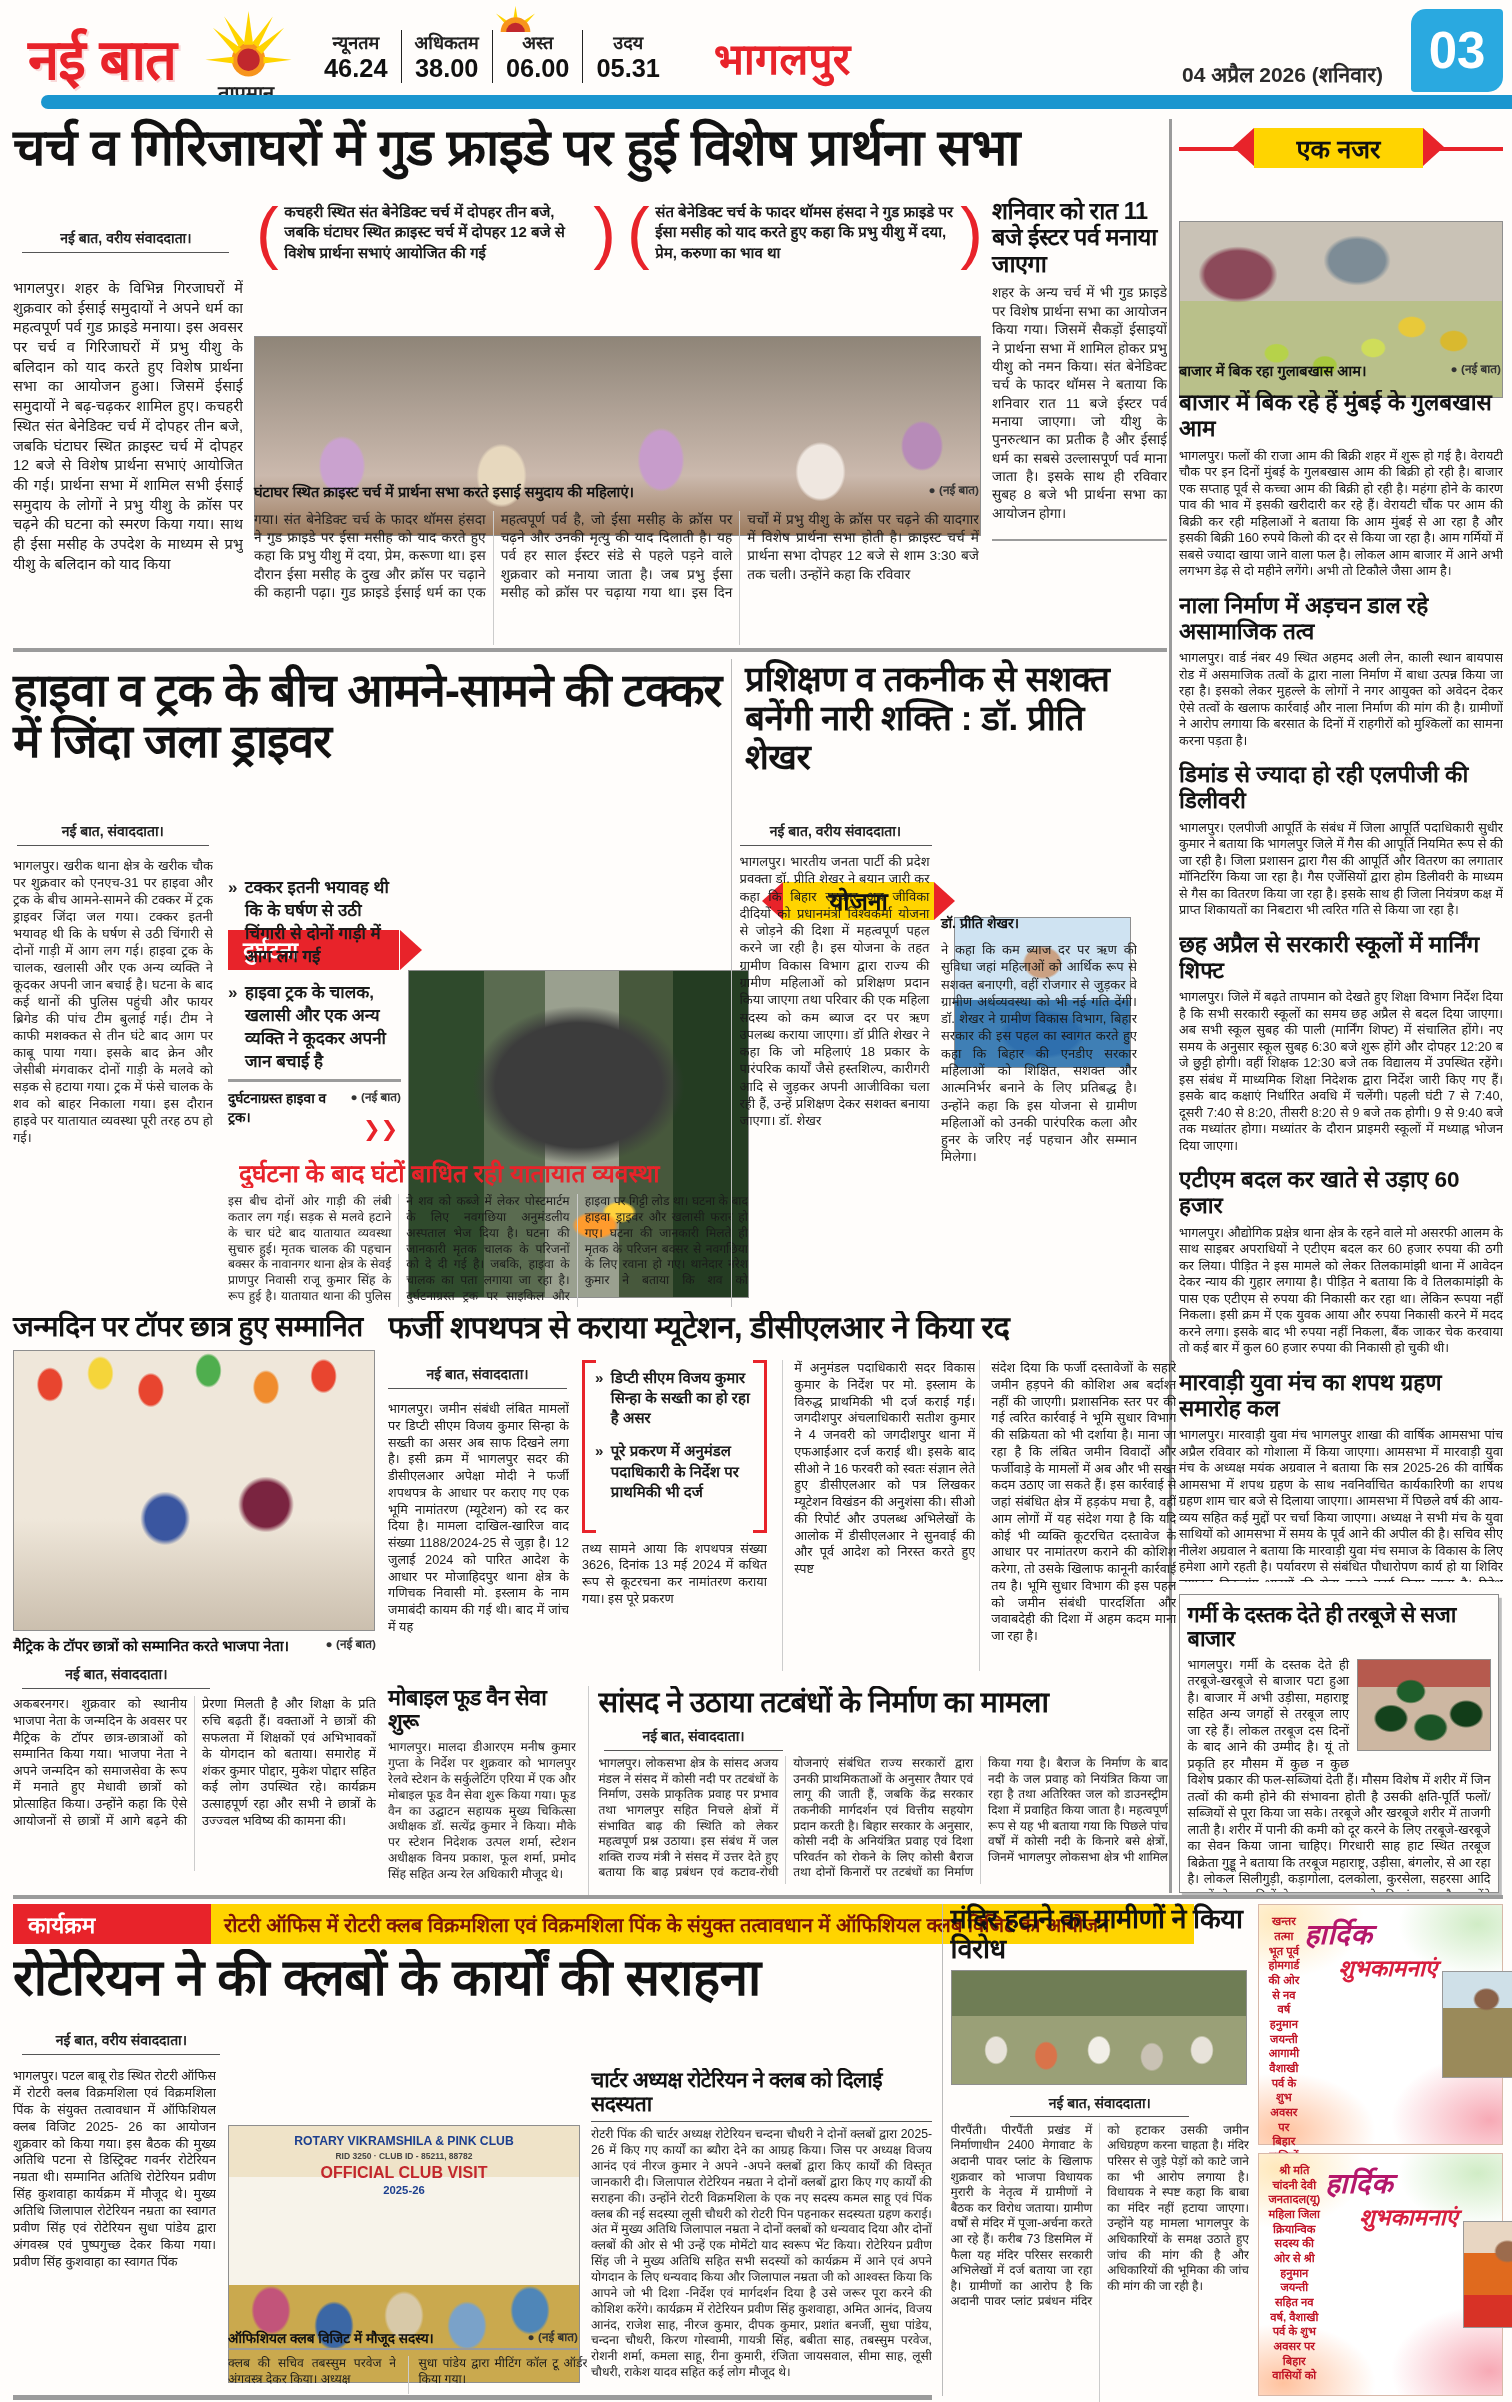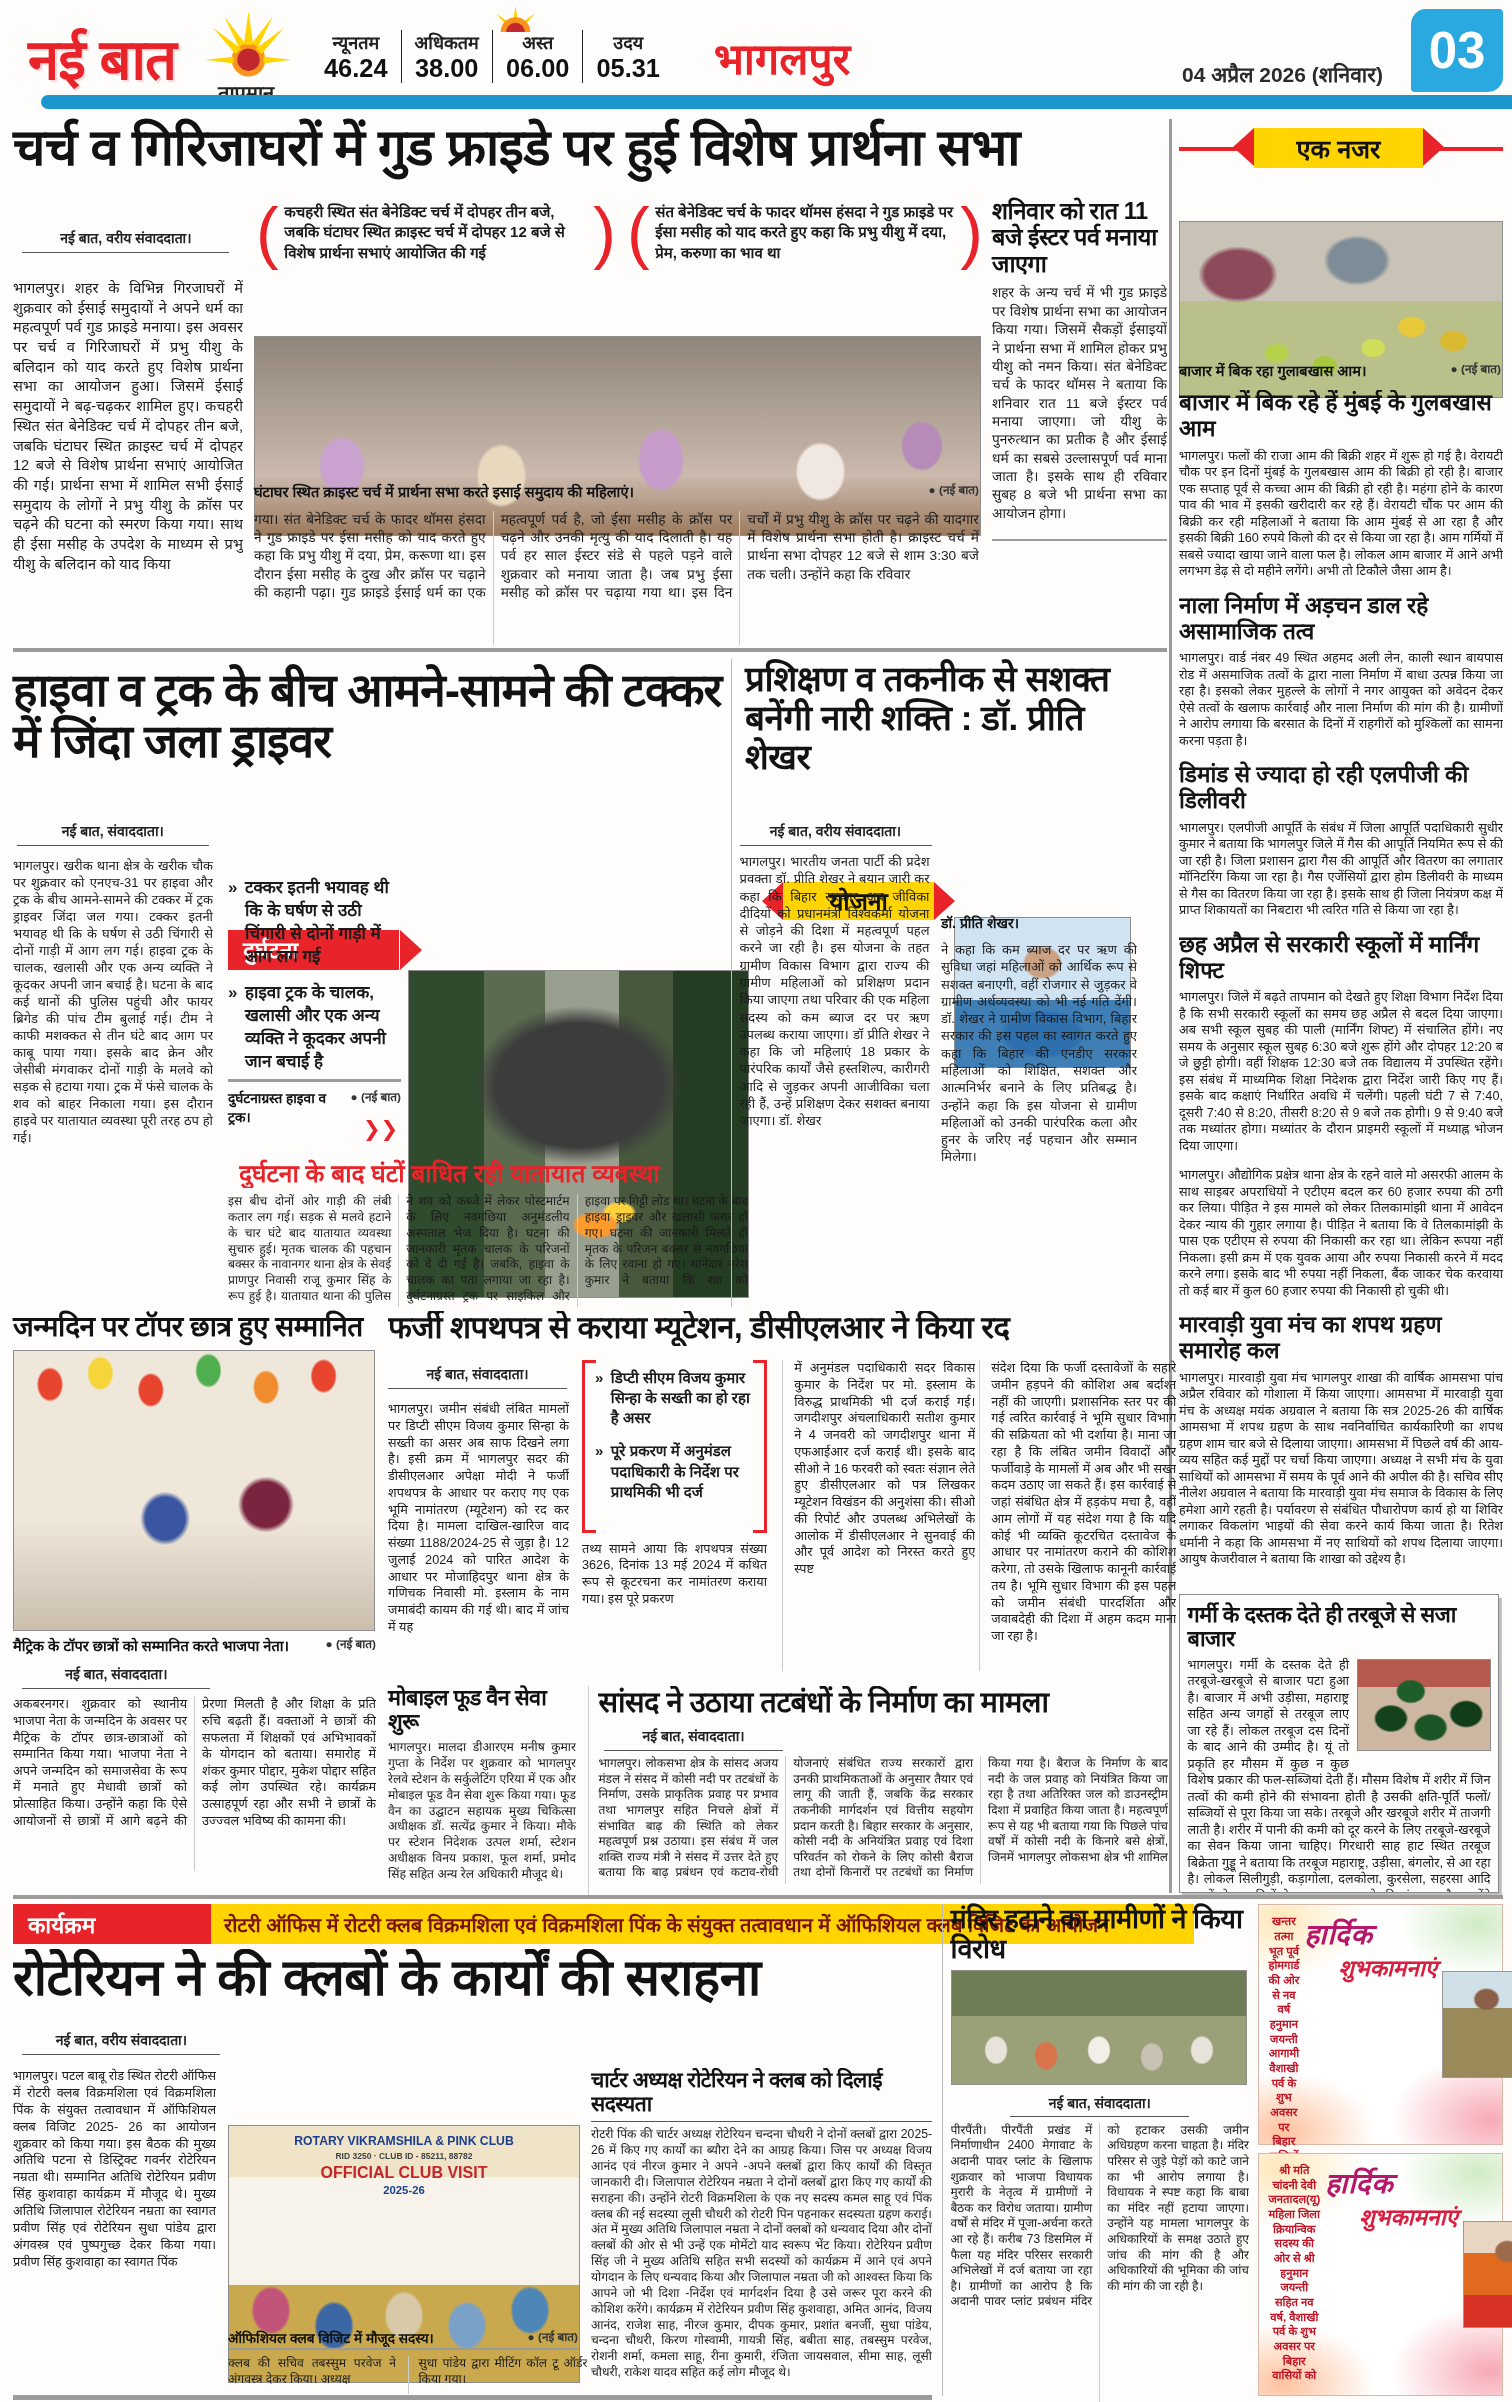--- a/index.html
+++ b/index.html
@@ -256,20 +256,21 @@
       </div>
       <div class="rail-story">
         <div class="minihead">डिमांड से ज्यादा हो रही एलपीजी की डिलीवरी</div>
         <div class="jt" style="font-size:12.7px;line-height:1.3">भागलपुर। एलपीजी आपूर्ति के संबंध में जिला आपूर्ति पदाधिकारी सुधीर कुमार ने बताया कि भागलपुर जिले में गैस की आपूर्ति नियमित रूप से की जा रही है। जिला प्रशासन द्वारा गैस की आपूर्ति और वितरण का लगातार मॉनिटरिंग किया जा रहा है। गैस एजेंसियों द्वारा होम डिलीवरी के माध्यम से गैस का वितरण किया जा रहा है। इसके साथ ही जिला नियंत्रण कक्ष में प्राप्त शिकायतों का निबटारा भी त्वरित गति से किया जा रहा है।</div>
       </div>
       <div class="rail-story">
         <div class="minihead">छह अप्रैल से सरकारी स्कूलों में मार्निंग शिफ्ट</div>
         <div class="jt" style="font-size:12.7px;line-height:1.3">भागलपुर। जिले में बढ़ते तापमान को देखते हुए शिक्षा विभाग निर्देश दिया है कि सभी सरकारी स्कूलों का समय छह अप्रैल से बदल दिया जाएगा। अब सभी स्कूल सुबह की पाली (मार्निंग शिफ्ट) में संचालित होंगे। नए समय के अनुसार स्कूल सुबह 6:30 बजे शुरू होंगे और दोपहर 12:20 ब जे छुट्टी होगी। वहीं शिक्षक 12:30 बजे तक विद्यालय में उपस्थित रहेंगे। इस संबंध में माध्यमिक शिक्षा निदेशक द्वारा निर्देश जारी किए गए हैं। इसके बाद कक्षाएं निर्धारित अवधि में चलेंगी। पहली घंटी 7 से 7:40, दूसरी 7:40 से 8:20, तीसरी 8:20 से 9 बजे तक होगी। 9 से 9:40 बजे तक मध्यांतर होगा। मध्यांतर के दौरान प्राइमरी स्कूलों में मध्याह्न भोजन दिया जाएगा।</div>
       </div>
       <div class="rail-story">
+        <div class="minihead">एटीएम बदल कर खाते से उड़ाए 60 हजार</div>
         <div class="jt" style="font-size:12.7px;line-height:1.3">भागलपुर। औद्योगिक प्रक्षेत्र थाना क्षेत्र के रहने वाले मो असरफी आलम के साथ साइबर अपराधियों ने एटीएम बदल कर 60 हजार रुपया की ठगी कर लिया। पीड़ित ने इस मामले को लेकर तिलकामांझी थाना में आवेदन देकर न्याय की गुहार लगाया है। पीड़ित ने बताया कि वे तिलकामांझी के पास एक एटीएम से रुपया की निकासी कर रहा था। लेकिन रूपया नहीं निकला। इसी क्रम में एक युवक आया और रुपया निकासी करने में मदद करने लगा। इसके बाद भी रुपया नहीं निकला, बैंक जाकर चेक करवाया तो कई बार में कुल 60 हजार रुपया की निकासी हो चुकी थी।</div>
       </div>
       <div class="rail-story">
         <div class="minihead">मारवाड़ी युवा मंच का शपथ ग्रहण समारोह कल</div>
         <div class="jt" style="font-size:12.7px;line-height:1.3">भागलपुर। मारवाड़ी युवा मंच भागलपुर शाखा की वार्षिक आमसभा पांच अप्रैल रविवार को गोशाला में किया जाएगा। आमसभा में मारवाड़ी युवा मंच के अध्यक्ष मयंक अग्रवाल ने बताया कि सत्र 2025-26 की वार्षिक आमसभा में शपथ ग्रहण के साथ नवनिर्वाचित कार्यकारिणी का शपथ ग्रहण शाम चार बजे से दिलाया जाएगा। आमसभा में पिछले वर्ष की आय-व्यय सहित कई मुद्दों पर चर्चा किया जाएगा। अध्यक्ष ने सभी मंच के युवा साथियों को आमसभा में समय के पूर्व आने की अपील की है। सचिव सीए नीलेश अग्रवाल ने बताया कि मारवाड़ी युवा मंच समाज के विकास के लिए हमेशा आगे रहती है। पर्यावरण से संबंधित पौधारोपण कार्य हो या शिविर लगाकर विकलांग भाइयों की सेवा करने कार्य किया जाता है। रितेश धर्मानी ने कहा कि आमसभा में नए साथियों को शपथ दिलाया जाएगा। आयुष केजरीवाल ने बताया कि शाखा को उद्देश्य है।</div>
       </div>
     </div>
     <div class="abs" style="left:0;top:1475px;width:320px;height:299px;border:1.9px solid #8b8b8b;box-shadow:2.8px 3.8px 0 #bdbdbd;padding:7.5px;box-sizing:border-box;overflow:hidden">
       <div class="hd" style="font-size:21.7px;margin-bottom:5.6px">गर्मी के दस्तक देते ही तरबूजे से सजा बाजार</div>
       <div class="photo" style="float:right;width:132px;height:90px;margin:1.9px 0 5.6px 7.5px;background:

